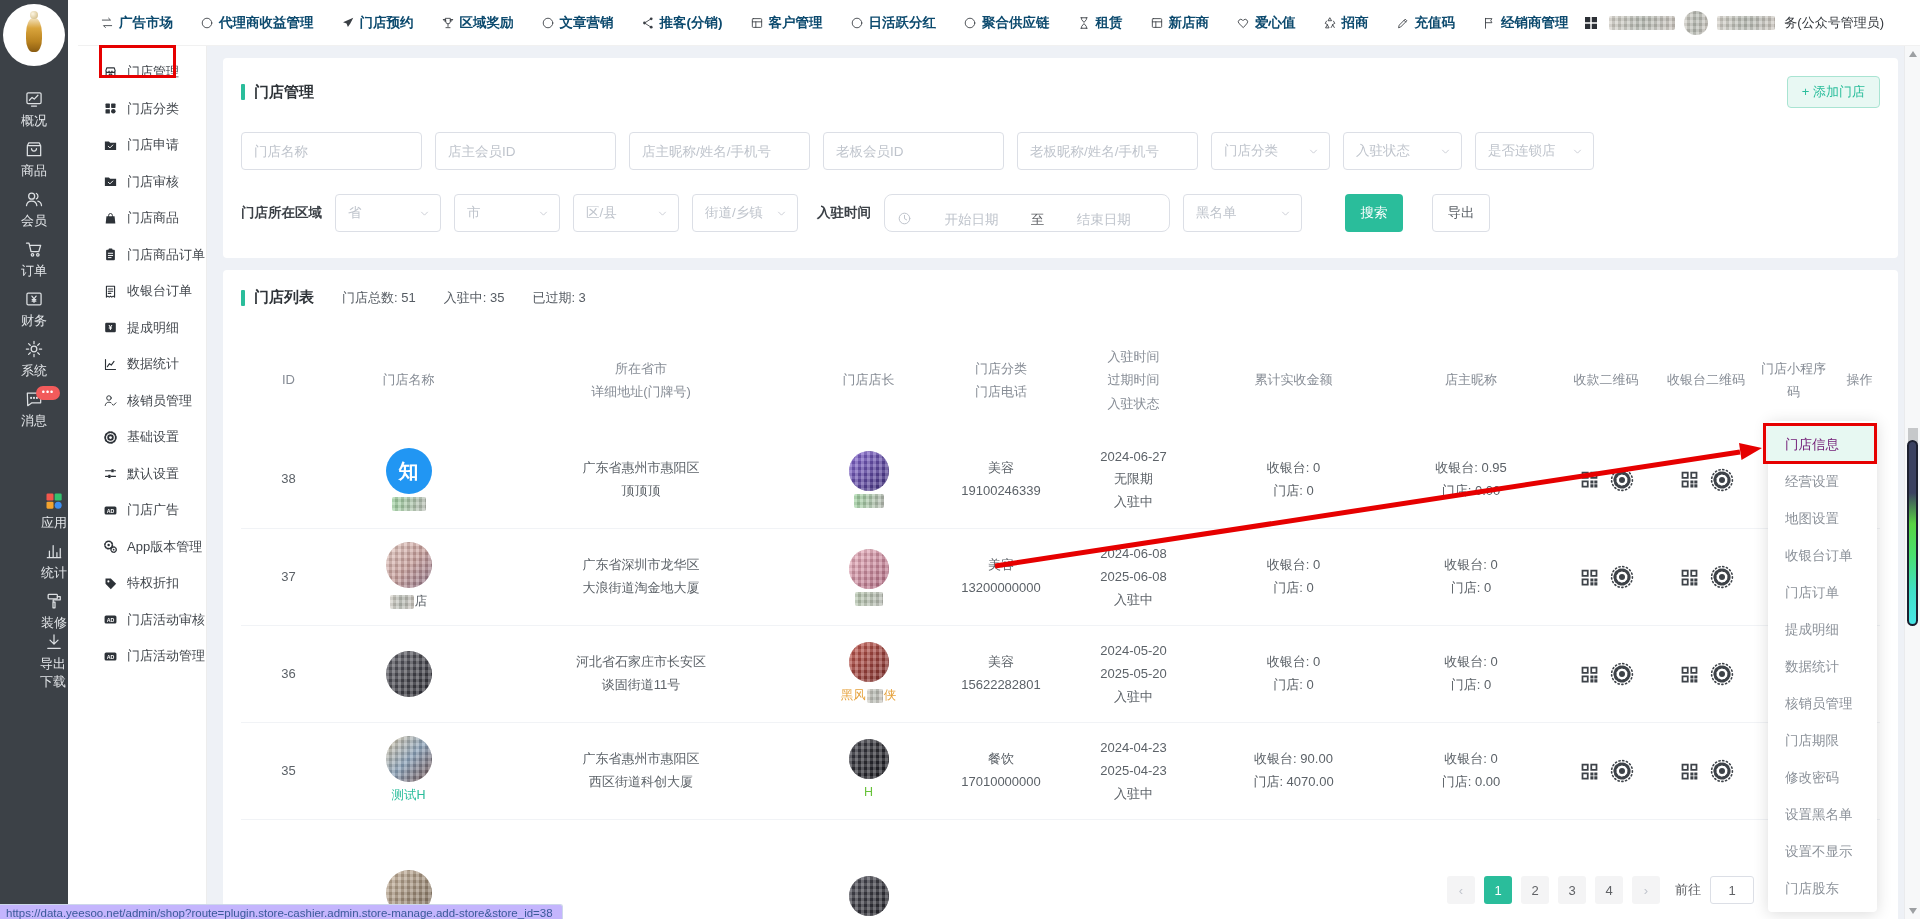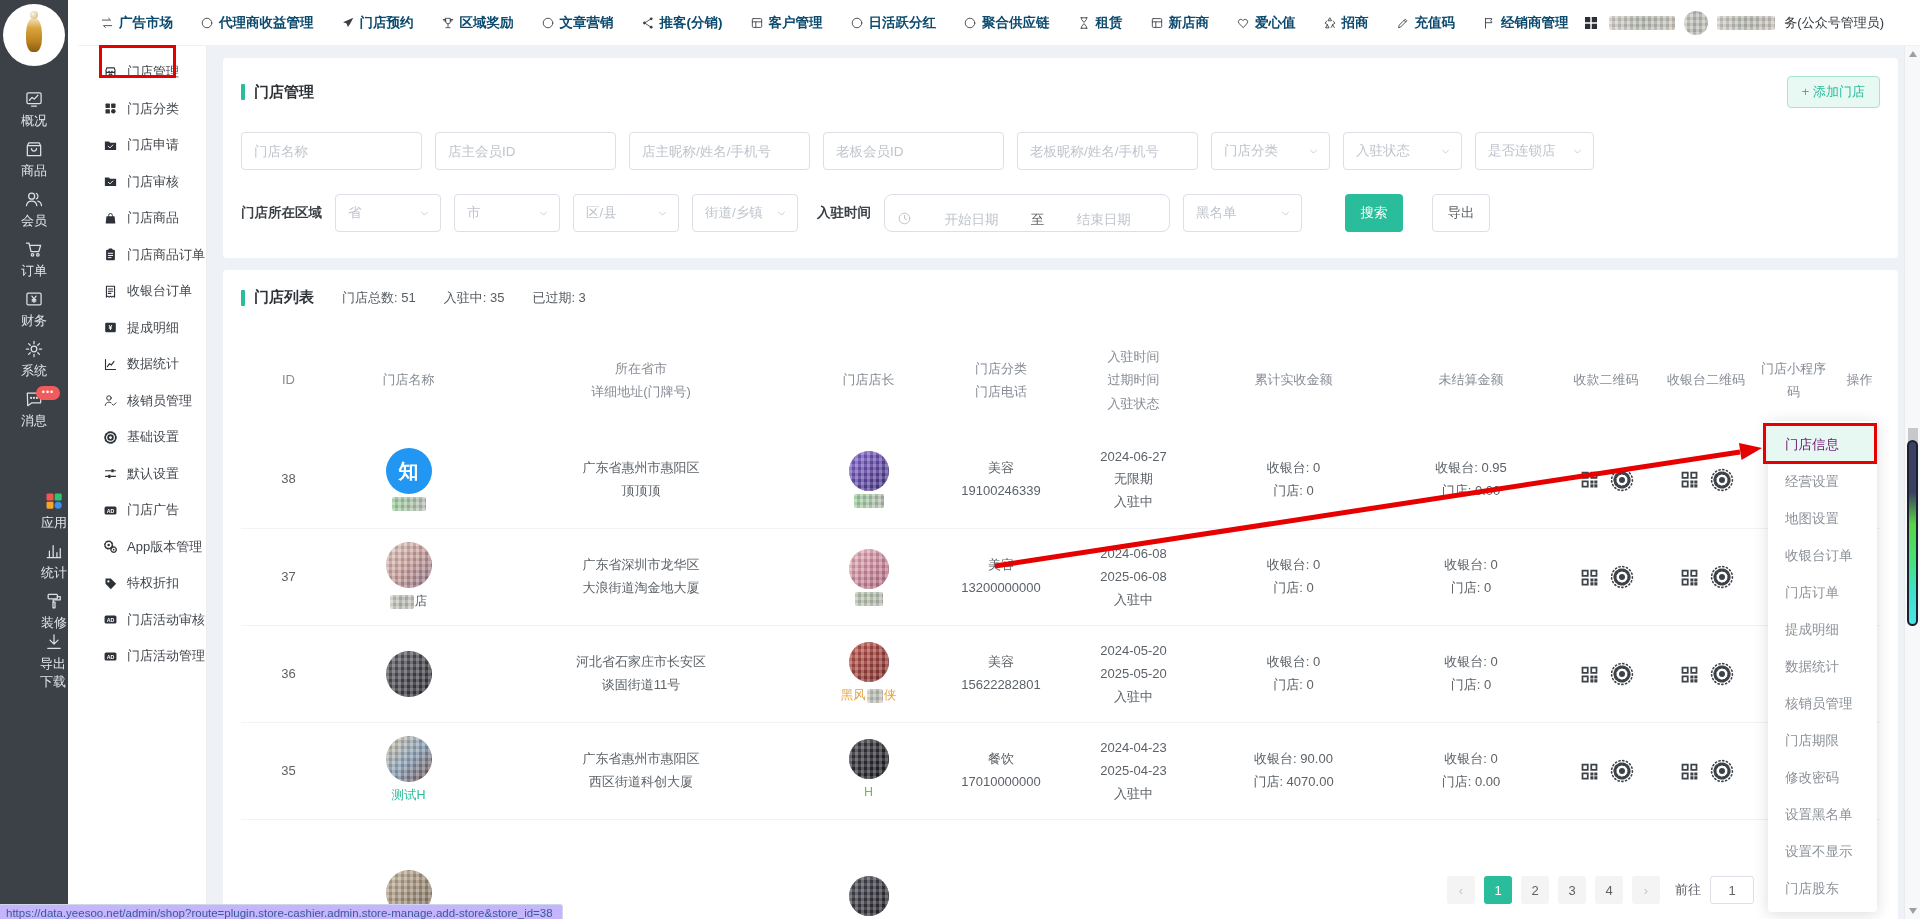--- a/index.html
+++ b/index.html
@@ -569,21 +569,21 @@
             <span>门店总数: 51</span>
             <span>入驻中: 35</span>
             <span>已过期: 3</span>
           </div>
       </div>
       <div class="table">
         <div class="thead" id="thead"><div>ID</div><div>门店名称</div><div>所在省市
 详细地址(门牌号)</div><div>门店店长</div><div>门店分类
 门店电话</div><div>入驻时间
 过期时间
-入驻状态</div><div>累计实收金额</div><div>未结算金额</div><div>收款二维码</div><div>收银台二维码</div><div>门店小程序码</div><div>操作</div></div>
+入驻状态</div><div>累计实收金额</div><div>店主昵称</div><div>收款二维码</div><div>收银台二维码</div><div>门店小程序码</div><div>操作</div></div>
         <div id="tbody">
             <div class="trow">
      <div>38</div>
      <div class="cell-col">
        <div class="avatar av-store " style="background:#2196f3">
                   <span class="av-char">知</span>
                 </div>
                 <span class="name-line" style="color:#5c6268">
                   <span class="pixblock" style="width:34px;background:linear-gradient(100deg,#9fd3a0,#b9bdb5)"></span>
                 </span>

